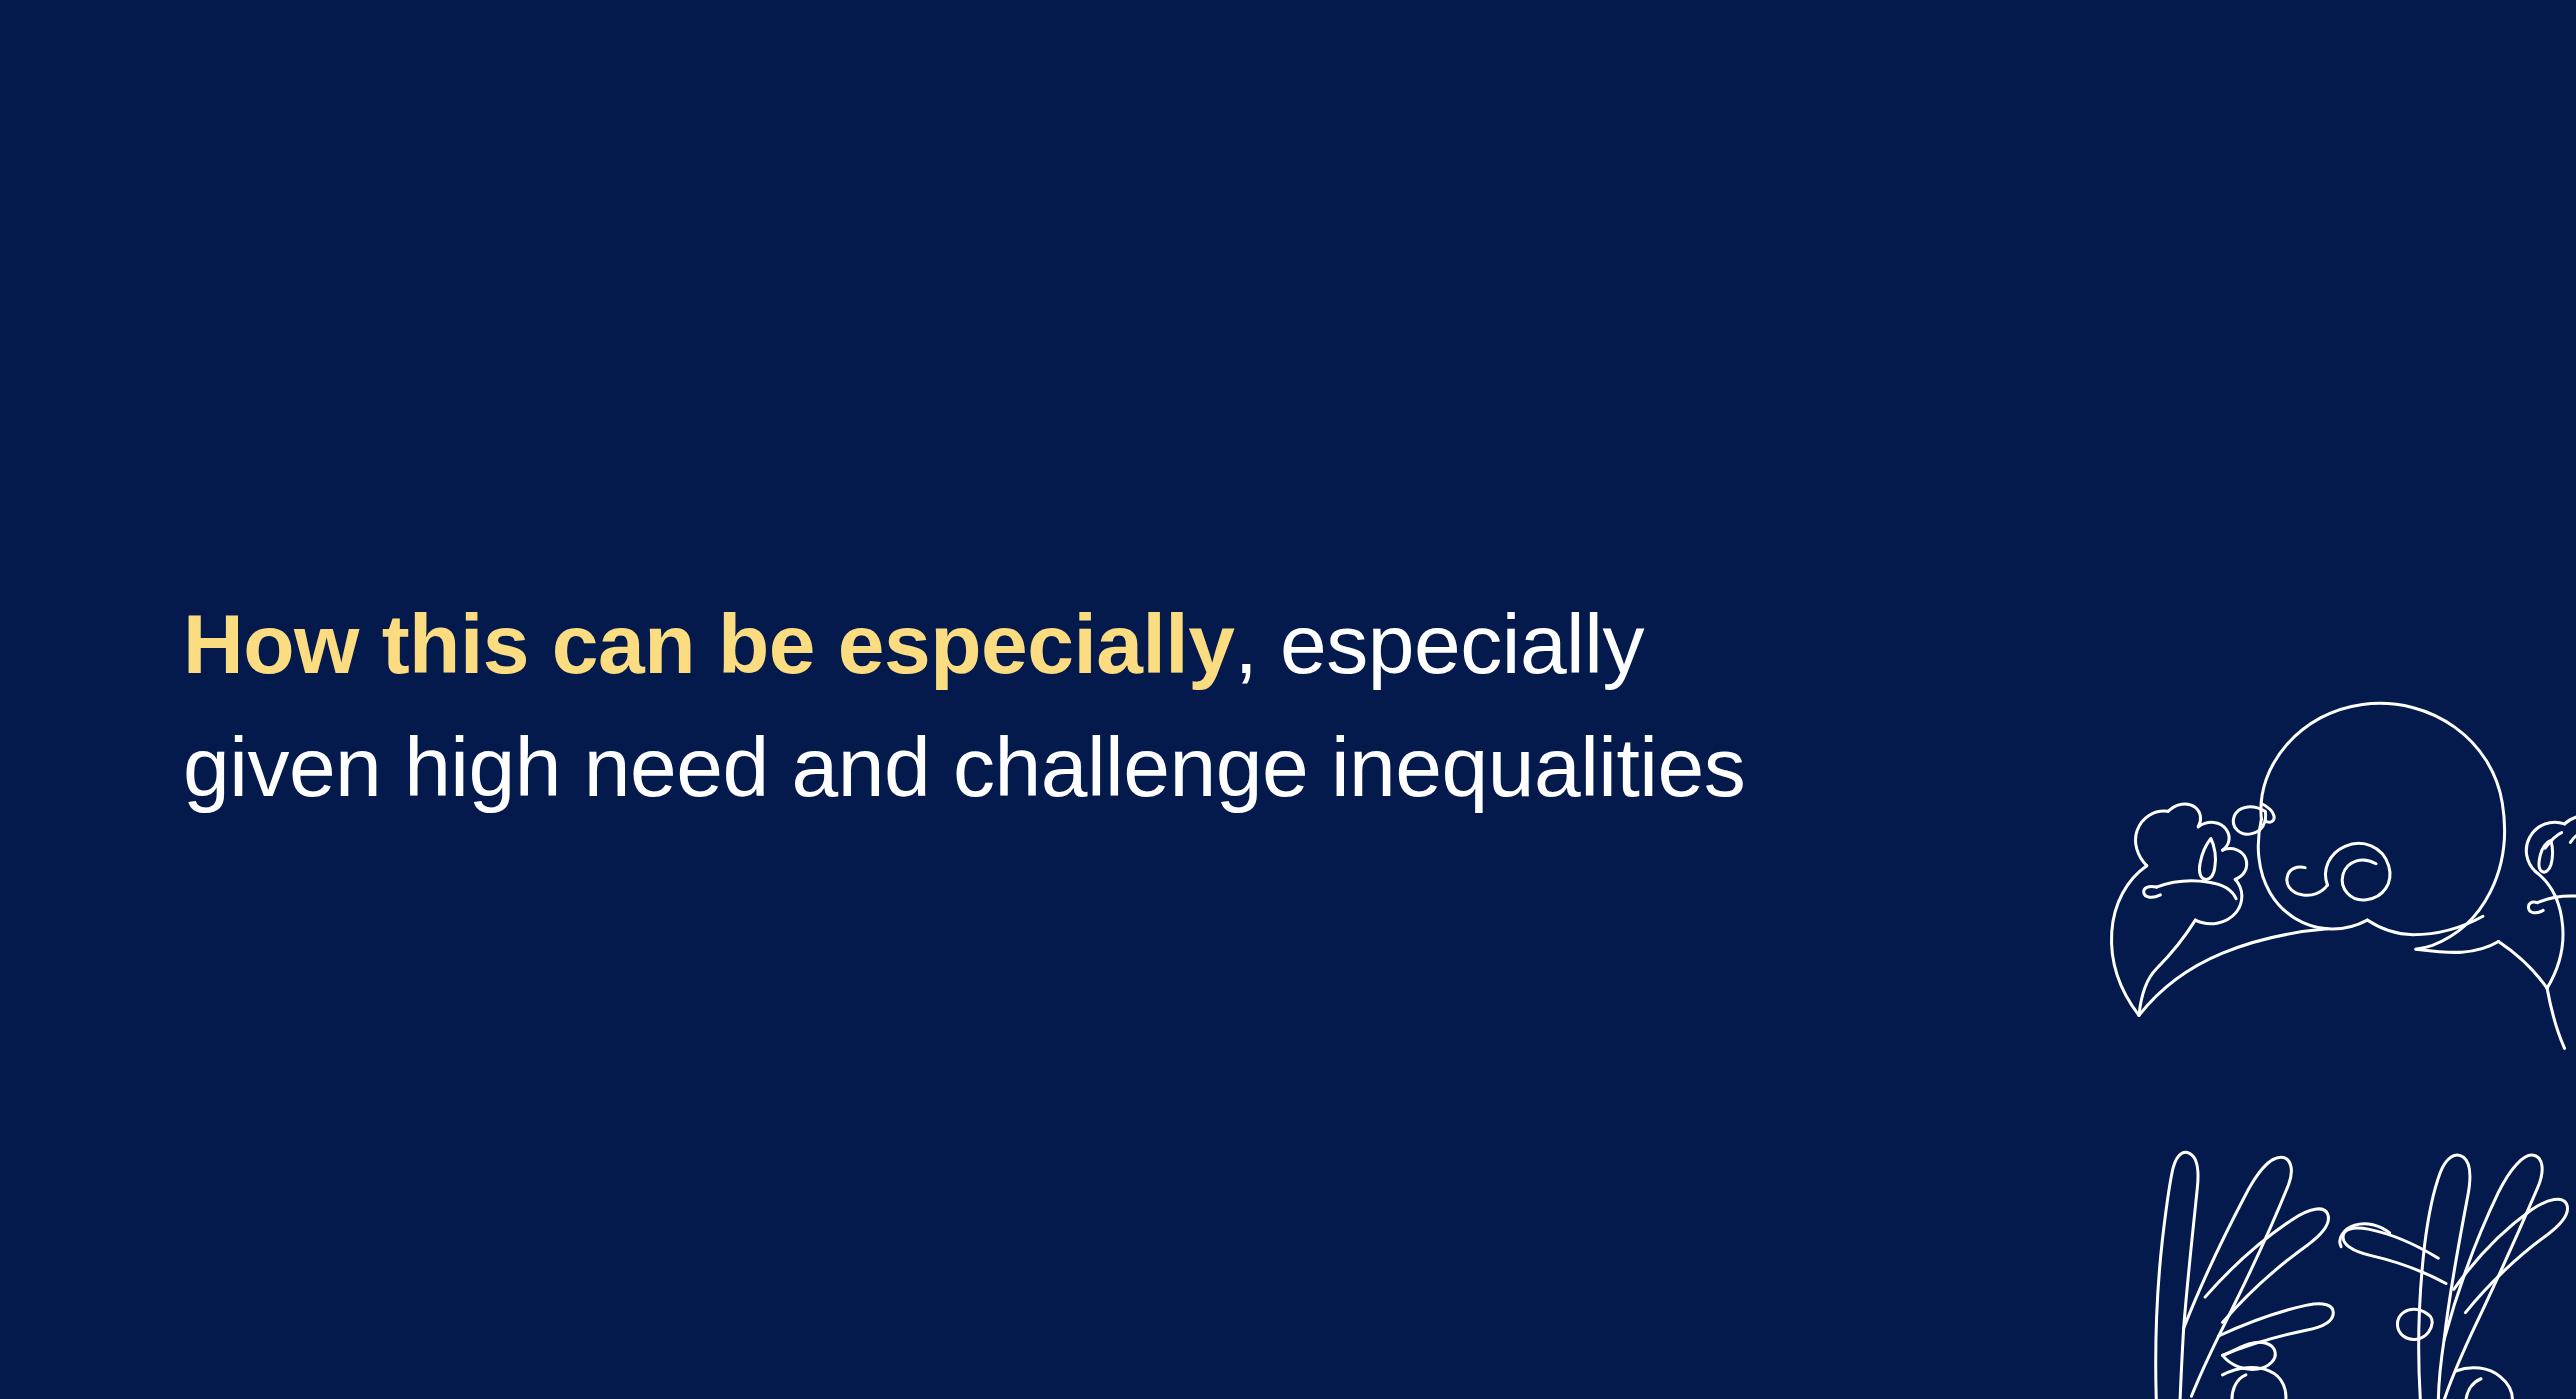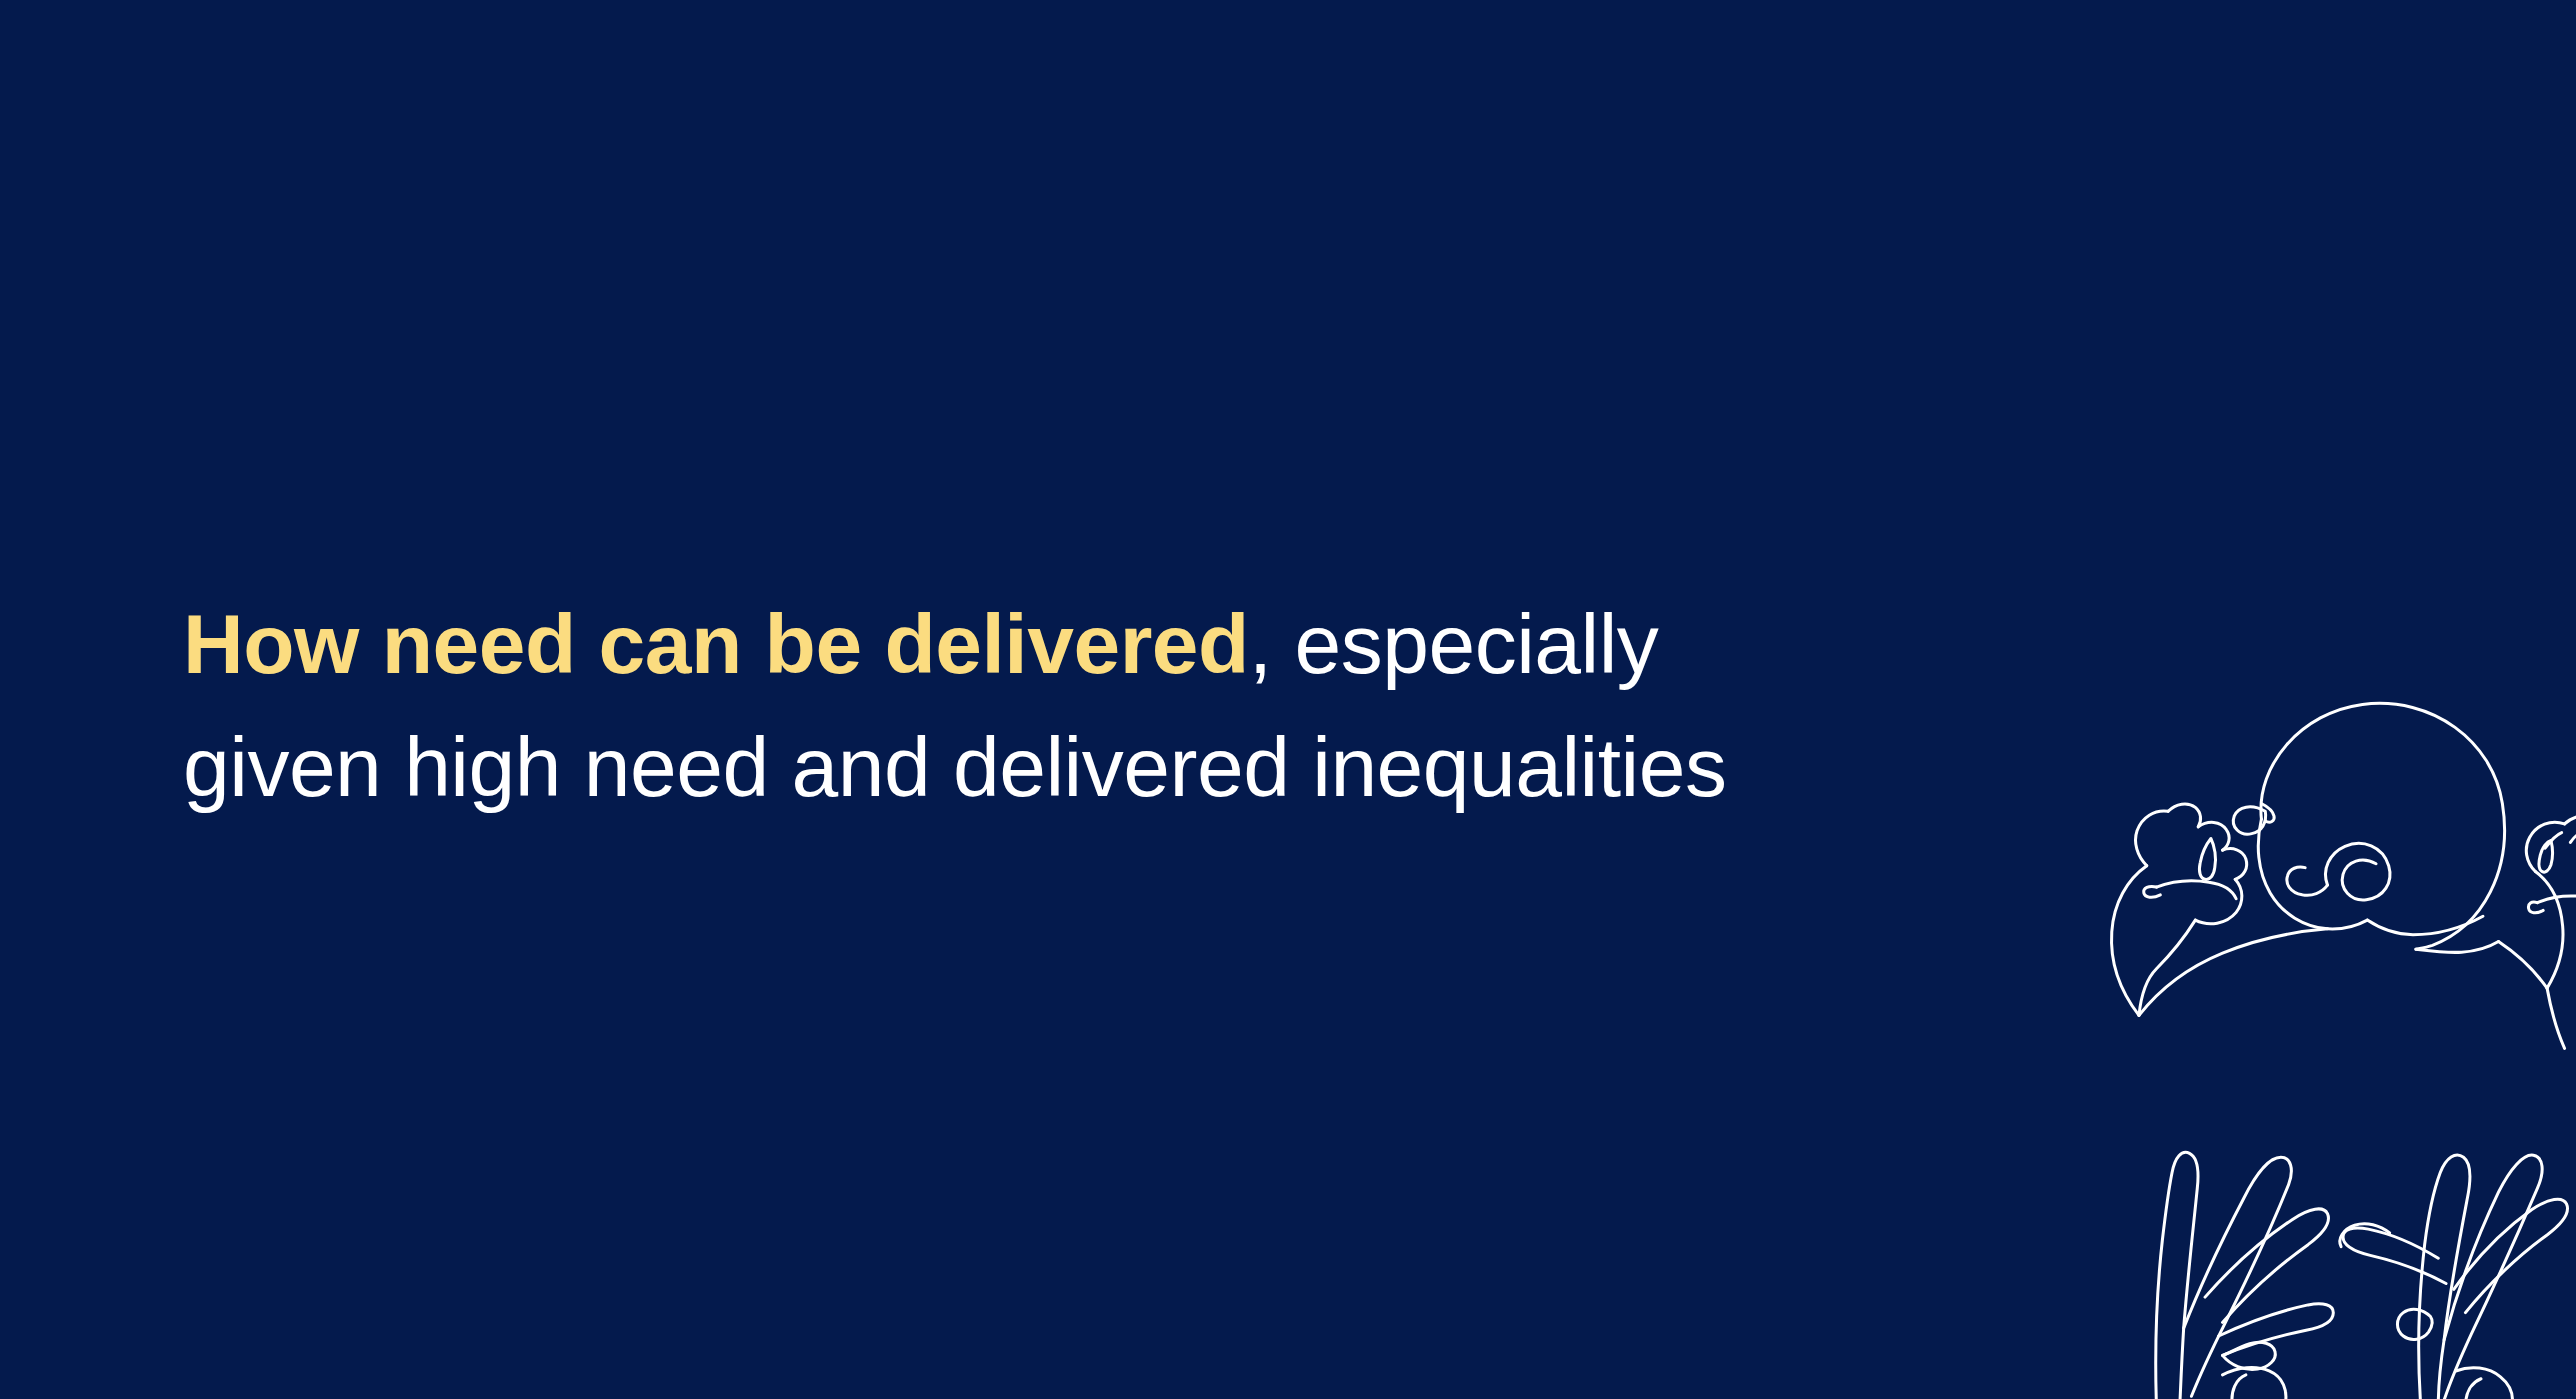--- a/index.html
+++ b/index.html
@@ -99,21 +99,21 @@
     stroke-linejoin: round;
   }
 </style>
 </head>
 <body>
 
 <div id="slide">
 
 
   <div id="body-copy">
-    <span class="lede">How need can be delivered</span><span class="rest">, especially given high need and delivered inequalities</span>
+    <span class="lede">How this can be especially</span><span class="rest">, especially given high need and challenge inequalities</span>
   </div>
 
   <svg id="baby-hands-illustration" viewBox="0 0 600 780" aria-hidden="true">
 
     <path d="M 268 176
              C 262 120, 310 66, 372 58
              C 444 49, 506 96, 516 160
              C 527 228, 496 286, 444 306
              C 438 308, 432 309, 427 310"></path>
 

